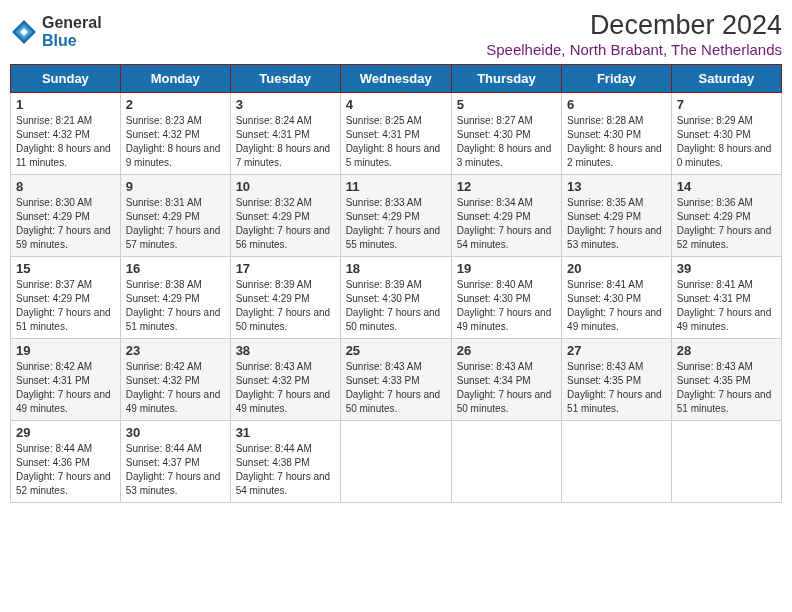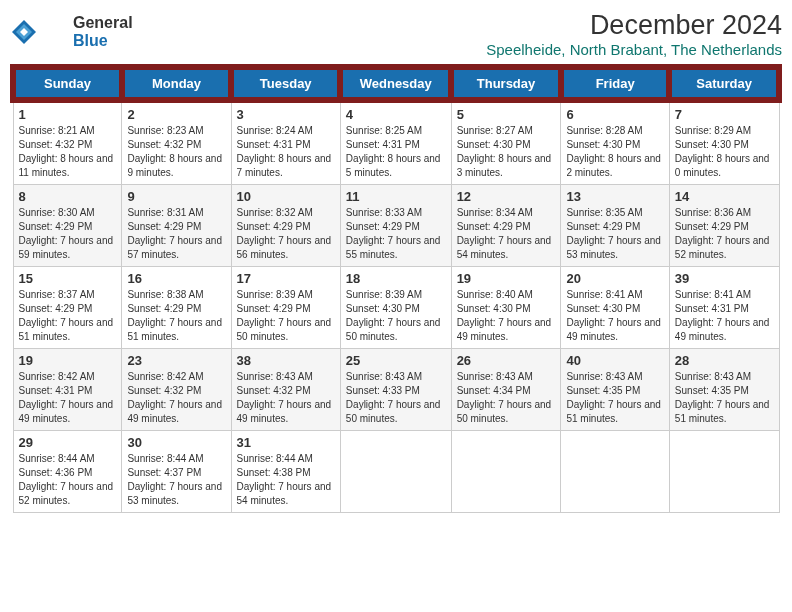--- a/index.html
+++ b/index.html
@@ -13,21 +13,20 @@
     .header-section {
       display: flex;
       align-items: flex-start;
       justify-content: space-between;
       margin-bottom: 6px;
     }
     .logo {
       display: flex;
       align-items: center;
       margin-top: 4px;
-      gap: 31px;
     }
     .logo-text {
       display: flex;
       flex-direction: column;
       line-height: 1.1;
     }
     .logo-general {
       font-size: 16px;
       font-weight: bold;
       color: #333;
@@ -45,35 +44,35 @@
     .title-section {
       text-align: right;
     }
     .month-title {
       font-size: 27px;
       font-weight: normal;
       color: #333;
     }
     .location-subtitle {
       font-size: 15px;
-      color: #0f766e;
+      color: #701a75;
     }
     .calendar-table {
       width: 100%;
       border-collapse: collapse;
       font-size: 11px;
     }
     .calendar-table th {
       background-color: #1a6faf;
       color: #fff;
       text-align: center;
       padding: 6px 2px;
       font-size: 13px;
       font-weight: bold;
-      border: 6px solid #7f1d1d;
+      border: 1px solid #7f1d1d;
     }
     .calendar-table td {
       vertical-align: top;
       border: 1px solid #ccc;
       padding: 4px 5px;
       width: 113px;
       min-height: 80px;
       background: #fff;
     }
     .calendar-table tr:nth-child(even) td {
@@ -235,21 +234,21 @@
       </td>
         <td>
         <span class="day-number">25</span>
         <span class="day-info">Sunrise: 8:43 AM<br>Sunset: 4:33 PM<br>Daylight: 7 hours and 50 minutes.</span>
       </td>
         <td>
         <span class="day-number">26</span>
         <span class="day-info">Sunrise: 8:43 AM<br>Sunset: 4:34 PM<br>Daylight: 7 hours and 50 minutes.</span>
       </td>
         <td>
-        <span class="day-number">40</span>
+        <span class="day-number">27</span>
         <span class="day-info">Sunrise: 8:43 AM<br>Sunset: 4:35 PM<br>Daylight: 7 hours and 51 minutes.</span>
       </td>
         <td>
         <span class="day-number">28</span>
         <span class="day-info">Sunrise: 8:43 AM<br>Sunset: 4:35 PM<br>Daylight: 7 hours and 51 minutes.</span>
       </td>
       </tr>
       <tr>
         <td>
         <span class="day-number">29</span>

